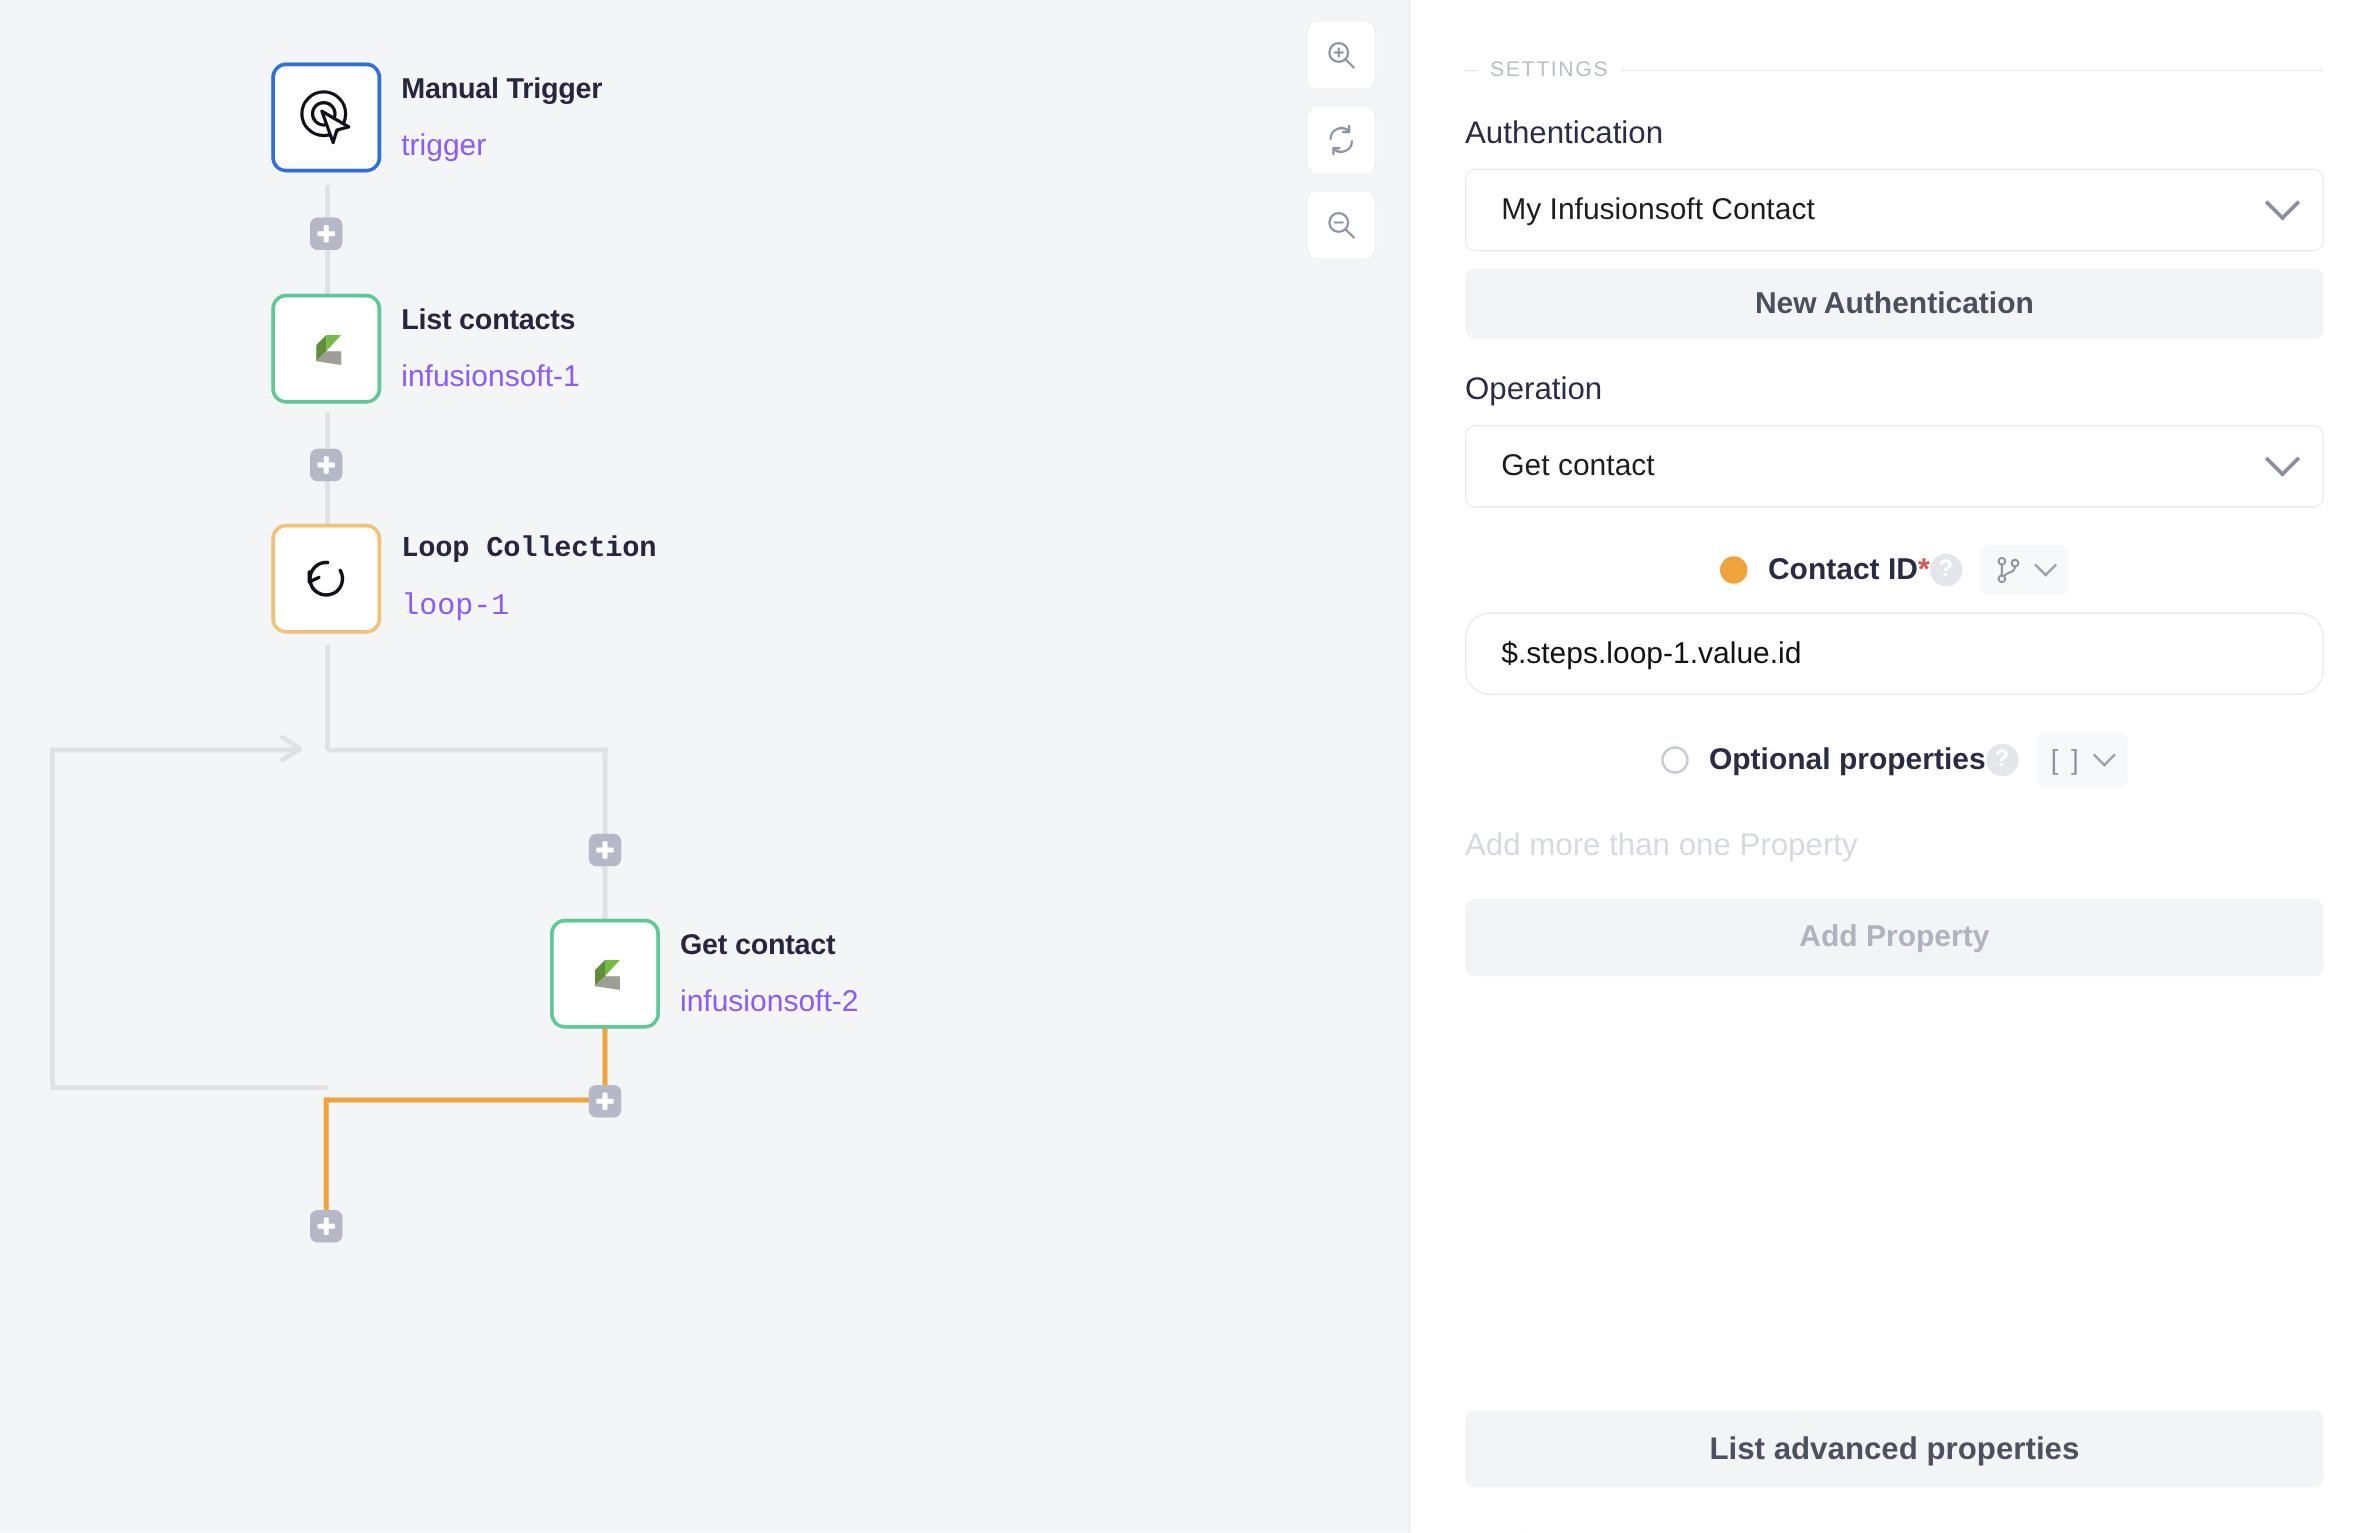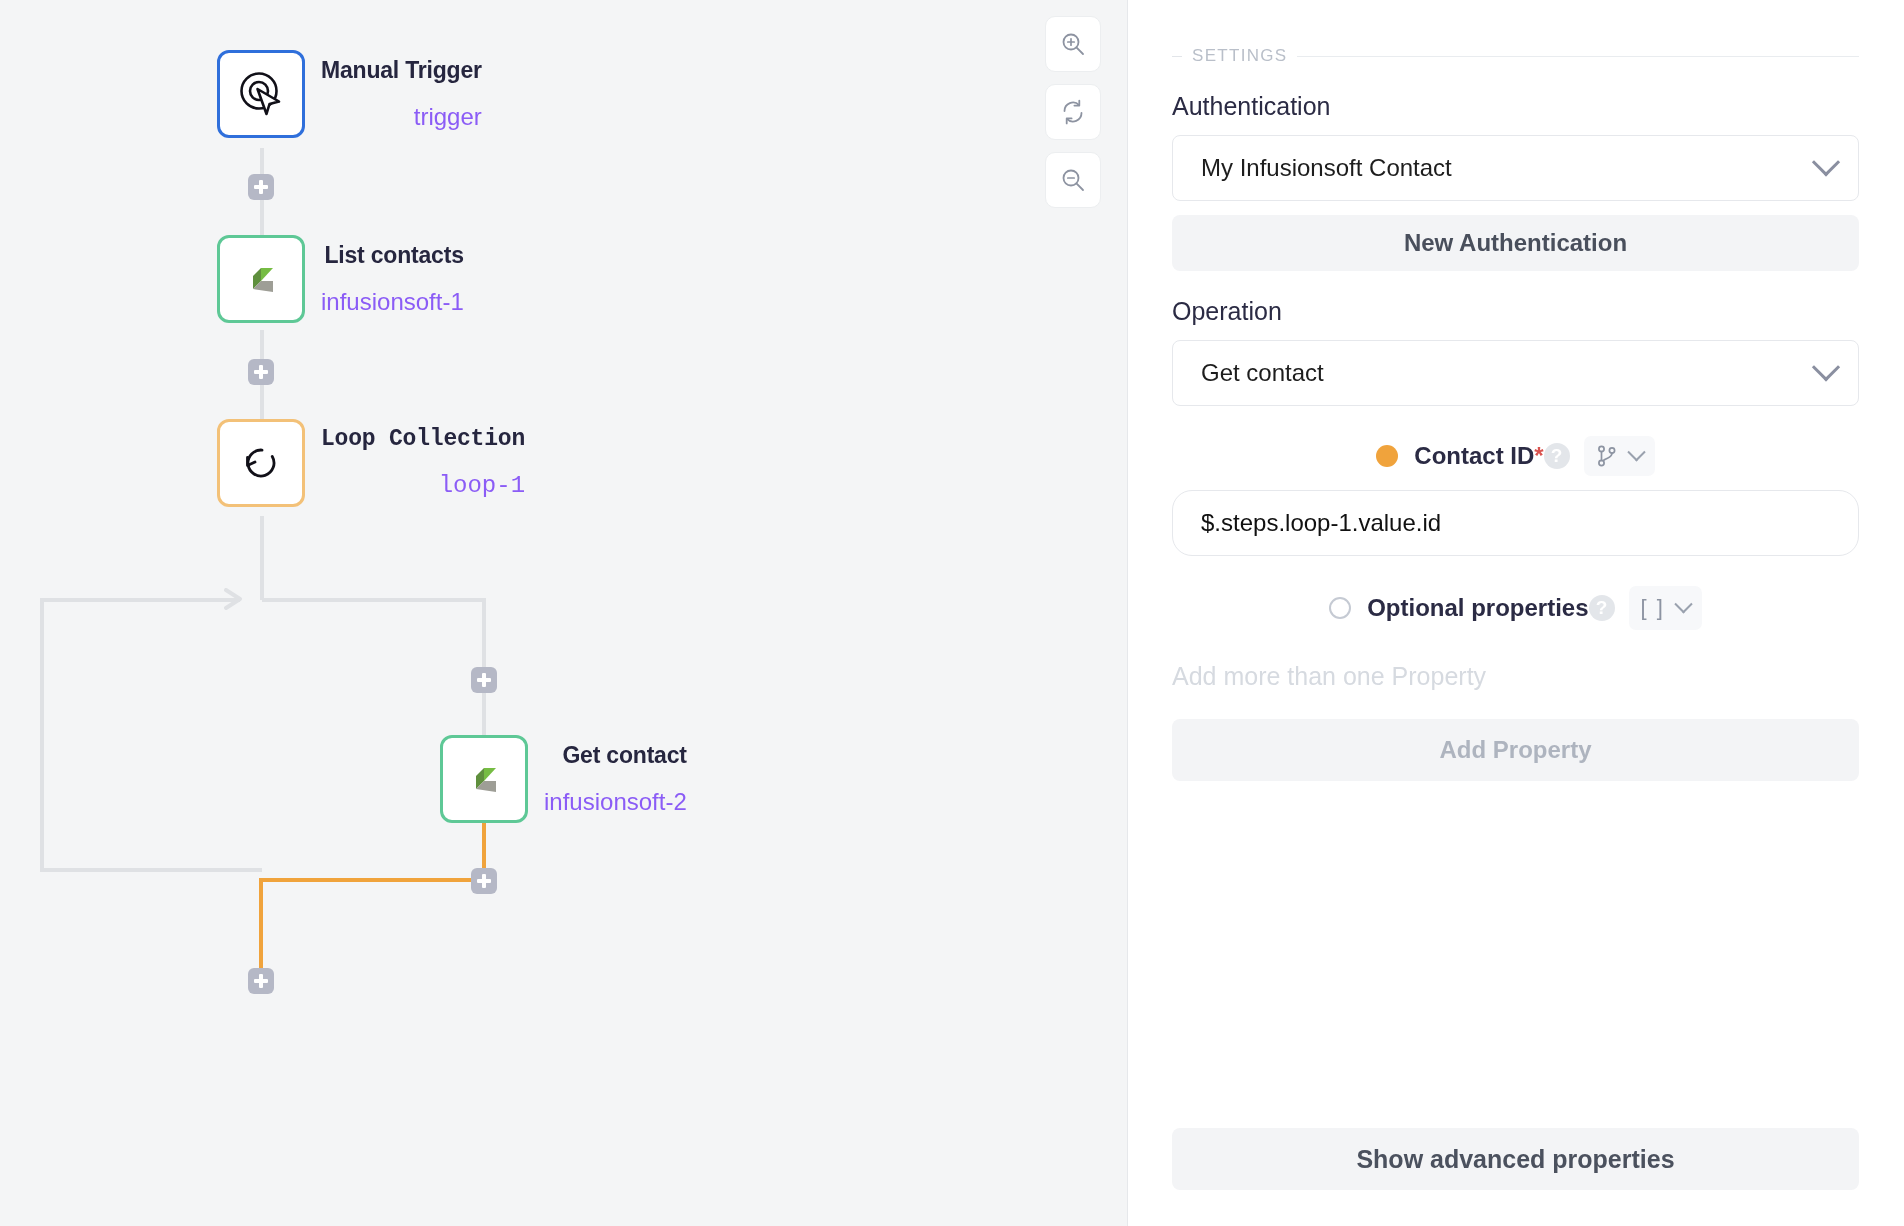--- a/index.html
+++ b/index.html
@@ -36,21 +36,21 @@
     cursor: pointer;
     z-index: 6;
   }
   .plus-btn::before, .plus-btn::after {
     content: ""; position: absolute; background: #ffffff; border-radius: 1px;
   }
   .plus-btn::before { width: 14px; height: 4px; }
   .plus-btn::after  { width: 4px; height: 14px; }
 
   
-  .node { position: absolute; display: flex; align-items: center; z-index: 5; text-align: right; }
+  .node { position: absolute; display: flex; align-items: center; z-index: 5; }
   .node-box {
     width: 88px; height: 88px;
     background: #ffffff;
     border-radius: 12px;
     display: flex; align-items: center; justify-content: center;
     cursor: pointer;
   }
   .node-box.blue   { border: 3px solid #2f6fdb; }
   .node-box.green  { border: 3px solid #5ec896; }
   .node-box.orange { border: 3px solid #f3c178; }
@@ -368,17 +368,17 @@
           <span class="pill-chev"></span>
         </span>
       </div>
     </div>
 
     <div class="placeholder-text">Add more than one Property</div>
 
     <div class="grey-btn" style="margin-top:28px; height:62px; color:#aeb4bf;">Add Property</div>
 
     <div class="panel-footer">
-      <div class="advanced-btn">Show advanced properties</div>
+      <div class="advanced-btn">List advanced properties</div>
     </div>
 
   </div>
 </div>
 
 </body></html>

